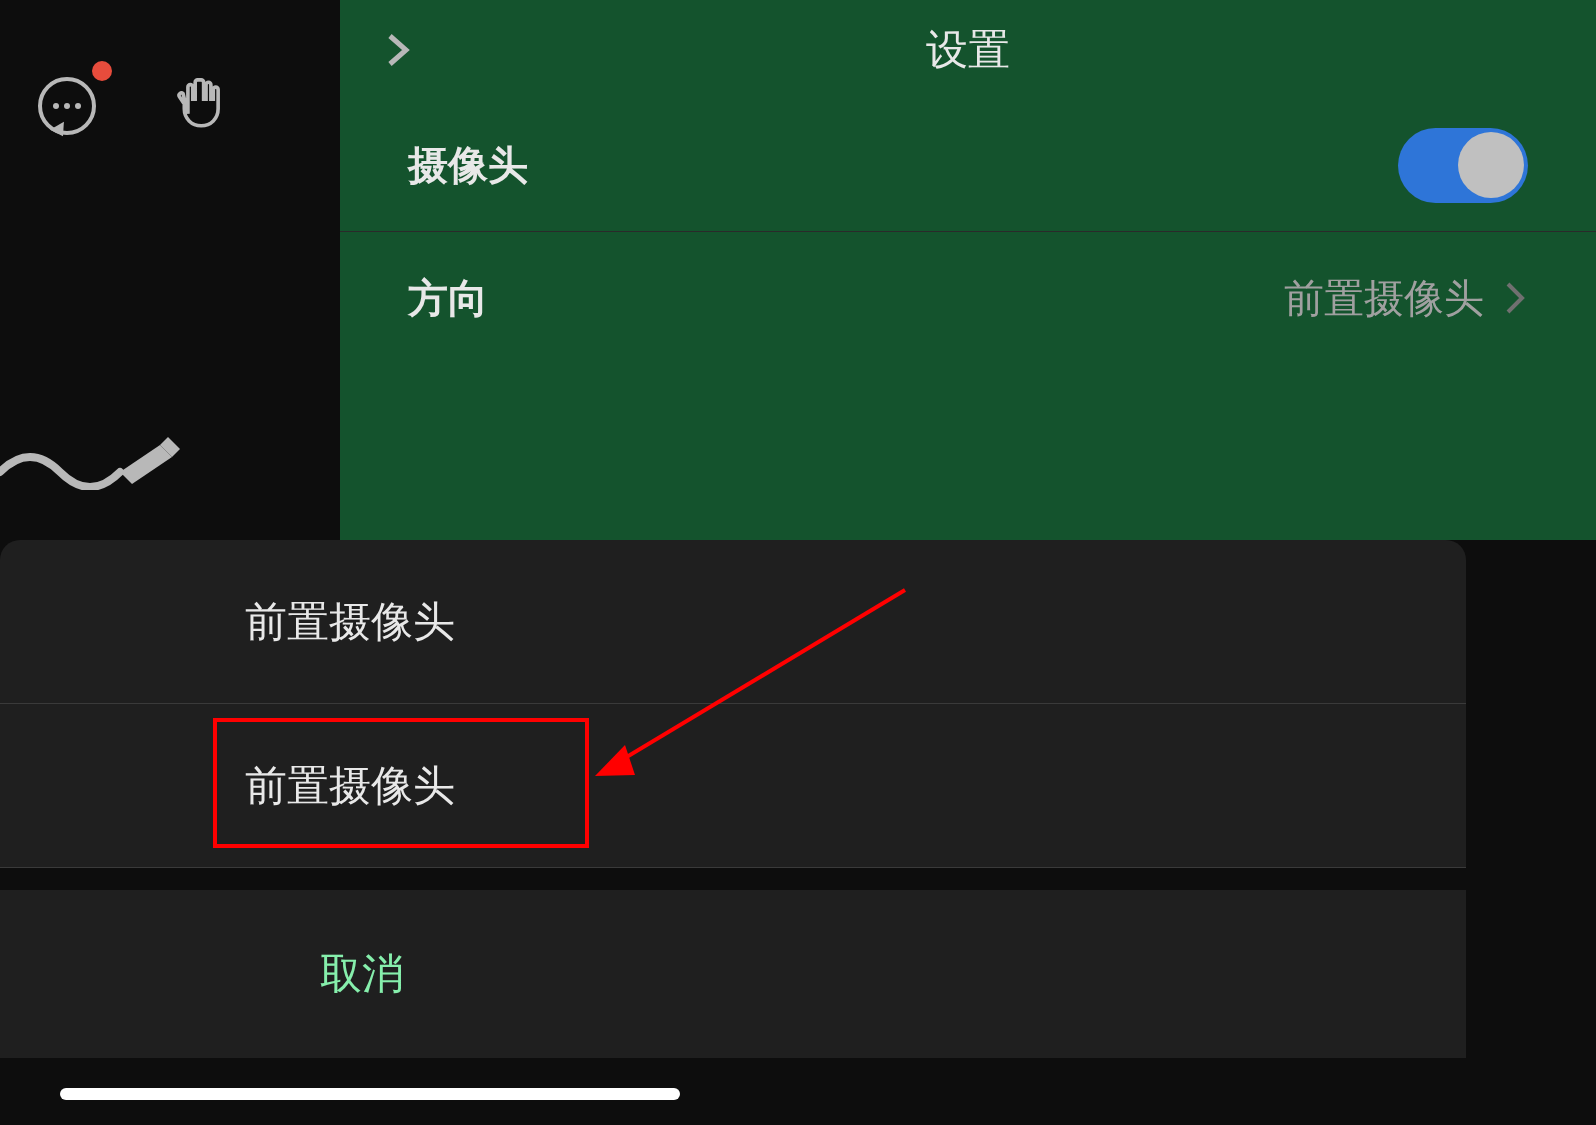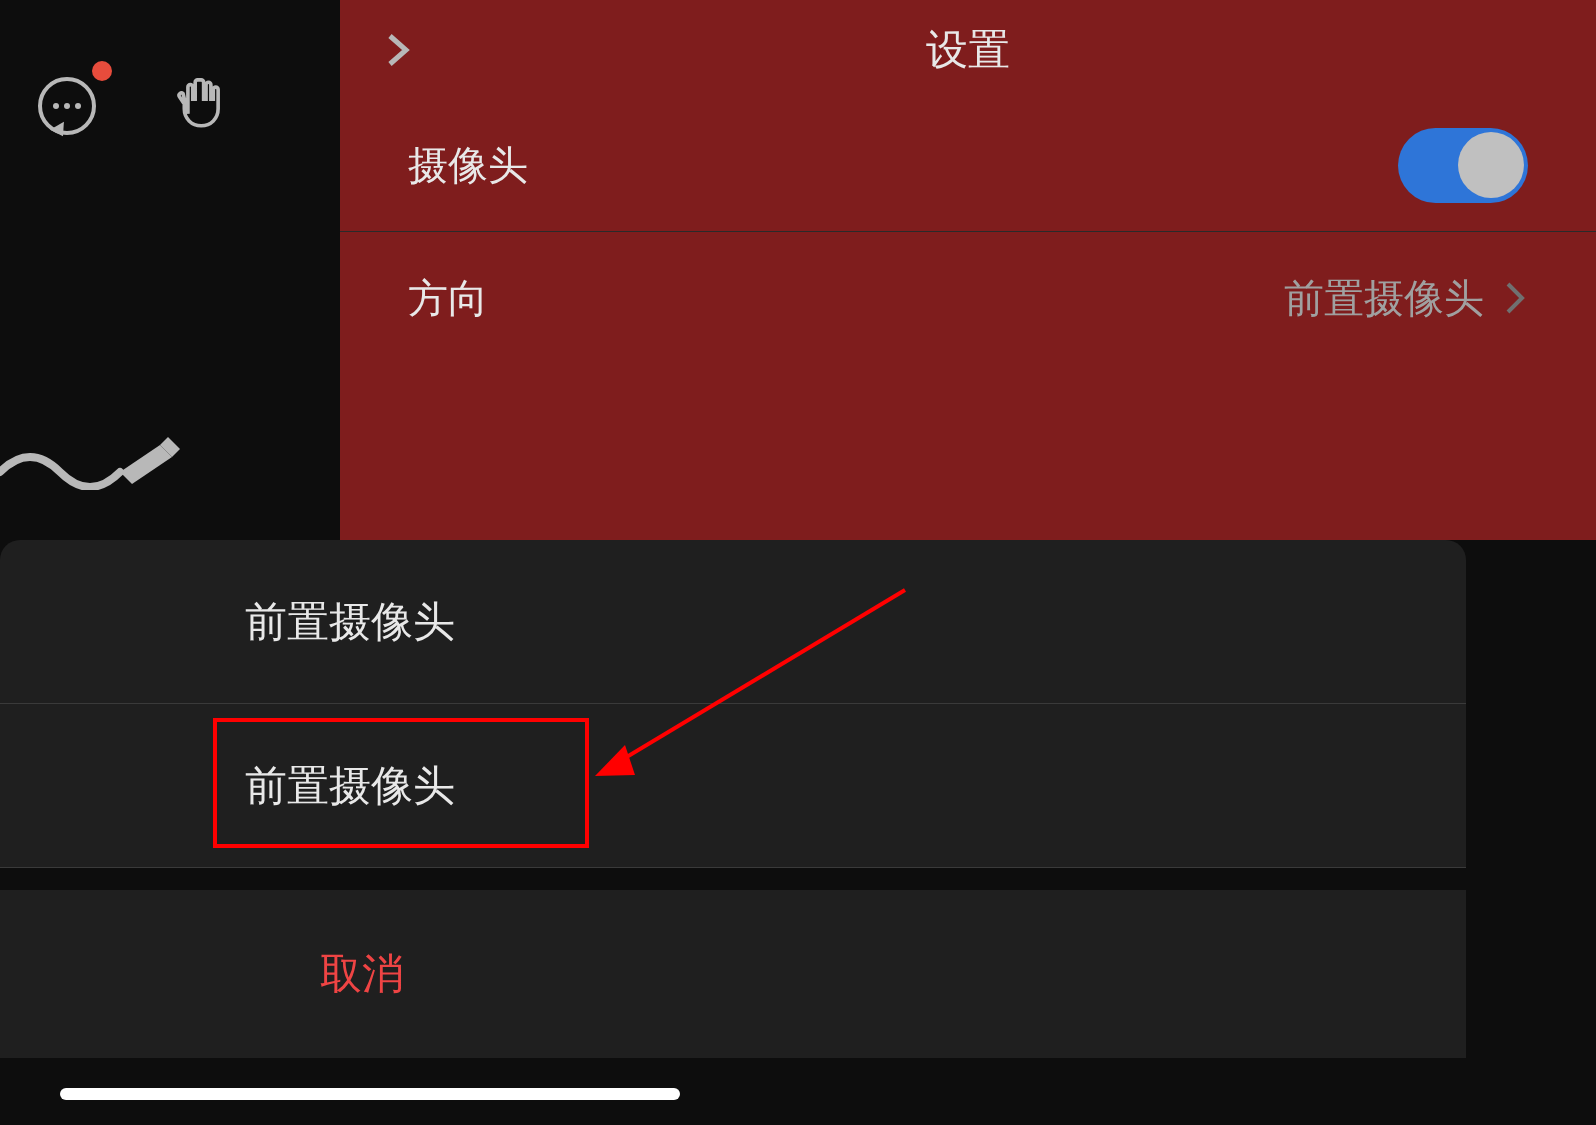--- a/index.html
+++ b/index.html
@@ -102,21 +102,21 @@
       width: 180px;
       height: 60px;
     }
     
     .settings-panel {
       position: absolute;
       left: 340px;
       top: 0;
       right: 0;
       height: 540px;
-      background: #7f1d1d;
+      background: #14532d;
     }
     
     .settings-header {
       height: 100px;
       display: flex;
       align-items: center;
       padding: 0 38px;
       position: relative;
     }
     
@@ -150,20 +150,21 @@
       border-bottom: 1px solid #2a2a2a;
     }
     
     .settings-row:last-child {
       border-bottom: none;
     }
     
     .row-label {
       font-size: 40px;
       color: #e8e8e8;
+      font-weight: bold;
     }
     
     .row-value {
       display: flex;
       align-items: center;
       gap: 20px;
       font-size: 40px;
       color: #a0a0a0;
     }
     
@@ -242,21 +243,21 @@
       height: 22px;
       background: #0d0d0d;
     }
     
     .sheet-cancel {
       height: 168px;
       display: flex;
       align-items: center;
       padding: 0 320px;
       font-size: 42px;
-      color: #ef4444;
+      color: #86efac;
       background: #1f1f1f;
       cursor: pointer;
     }
     
     .highlight-box {
       position: absolute;
       left: 213px;
       top: 718px;
       width: 376px;
       height: 130px;

